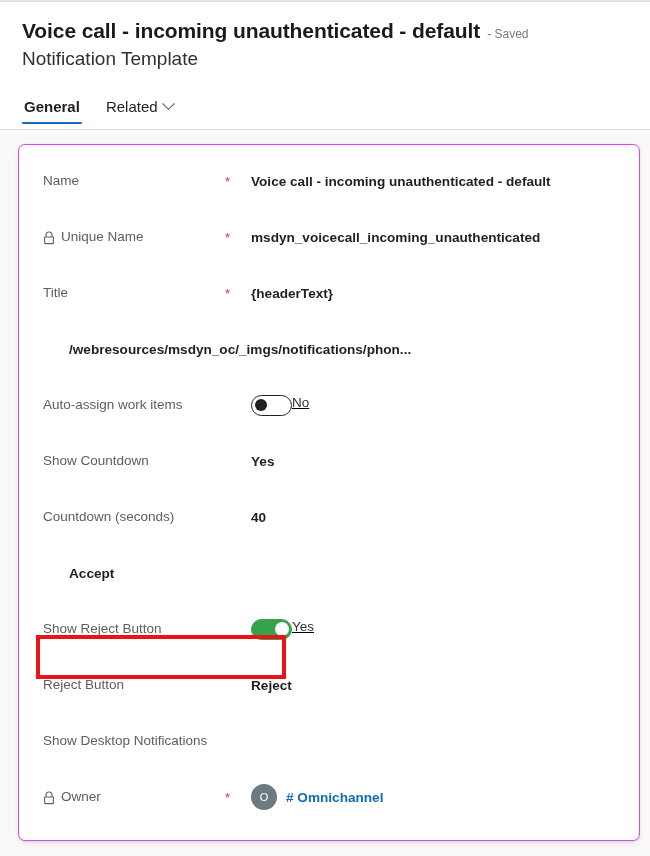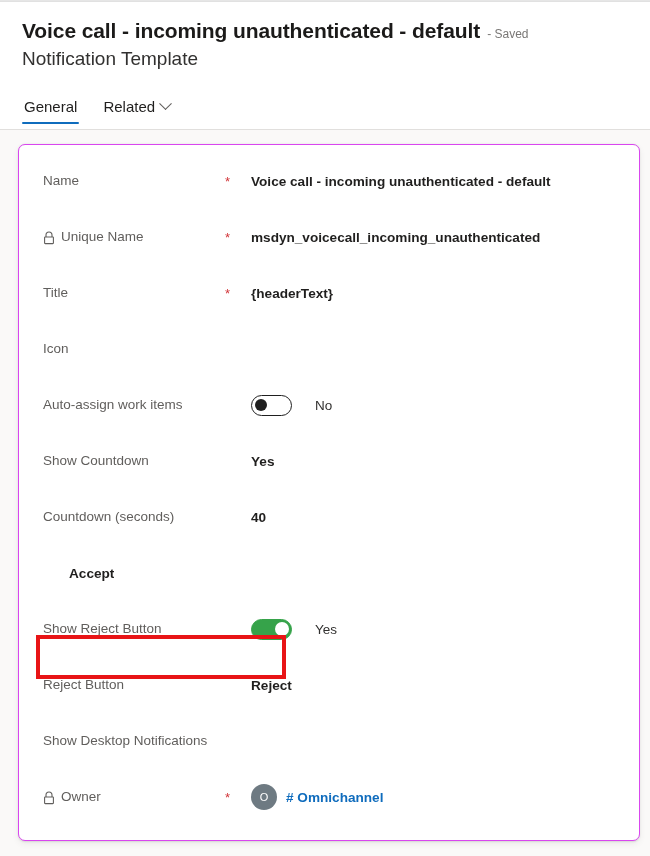--- a/index.html
+++ b/index.html
@@ -64,21 +64,21 @@
     align-items: center;
     gap: 6px;
     font-size: 15px;
     color: #201f1e;
     padding: 0 2px 9px 2px;
     margin-right: 22px;
     cursor: pointer;
     white-space: nowrap;
   }
   .tab.active {
-    font-weight: normal;
+    font-weight: bold;
   }
   .tab.active .tab-underline {
     position: absolute;
     left: 0; right: 0; bottom: 0;
     height: 2.5px;
     background: #0f6cbd;
     border-radius: 2px;
   }
   .chevron-down {
     display: inline-block;
@@ -160,23 +160,23 @@
     font-weight: bold;
     color: #201f1e;
     white-space: nowrap;
     overflow: hidden;
     text-overflow: ellipsis;
   }
 
   
   .toggle-wrap {
     display: flex;
-    align-items: center;
-    gap: 23px;
+    gap: 0;
     cursor: pointer;
+    text-decoration: underline;
   }
   .toggle {
     width: 41px;
     height: 21px;
     border-radius: 11px;
     position: relative;
     flex: 0 0 auto;
   }
   .toggle.off {
     background: #ffffff;
@@ -305,24 +305,24 @@
           <span class="field-label">Title</span>
         </div>
         <div class="req-cell">
           <span class="req-star">*</span>
         </div>
         <div class="field-value-cell">
           <span class="field-value">{headerText}</span>
         </div>
       </div>
       <div class="field-row">
-        <div class="field-label-cell">
-          <span class="field-label">Icon</span>
-        </div>
-        <div class="req-cell"></div>
+        <div class="req-cell"></div>
+        <div class="field-value-cell">
+          <span class="field-value">/webresources/msdyn_oc/_imgs/notifications/phon...</span>
+        </div>
       </div>
       <div class="field-row">
         <div class="field-label-cell">
           <span class="field-label">Auto-assign work items</span>
         </div>
         <div class="req-cell"></div>
         <div class="field-value-cell">
           <div class="toggle-wrap">
             <span class="toggle off">
               <span class="knob"></span>

